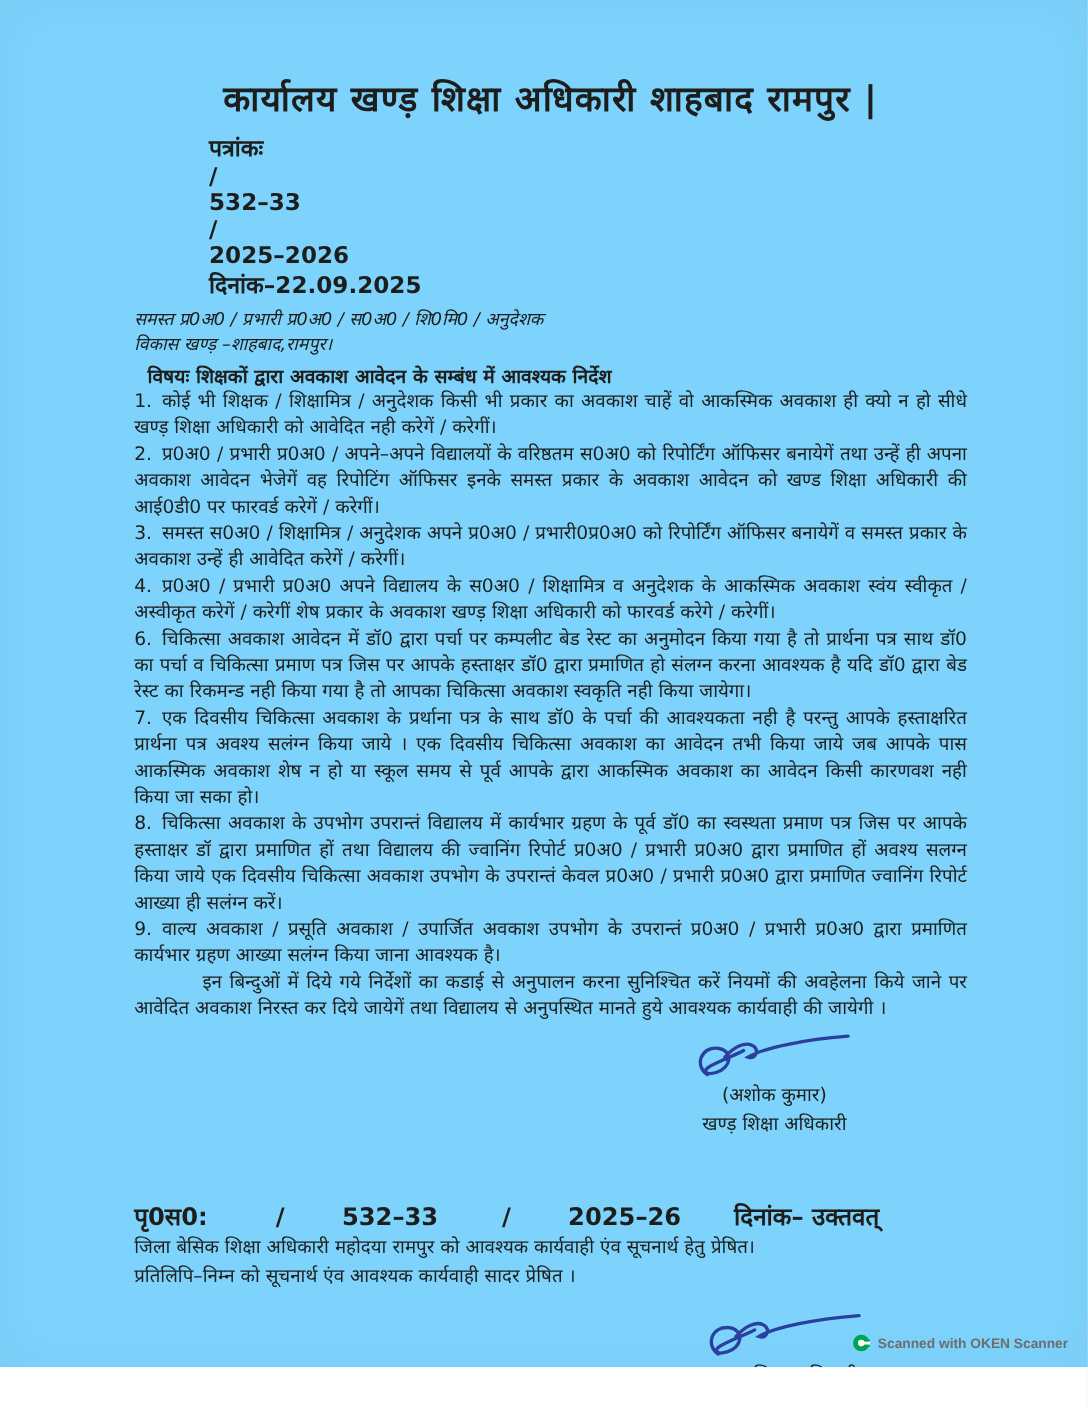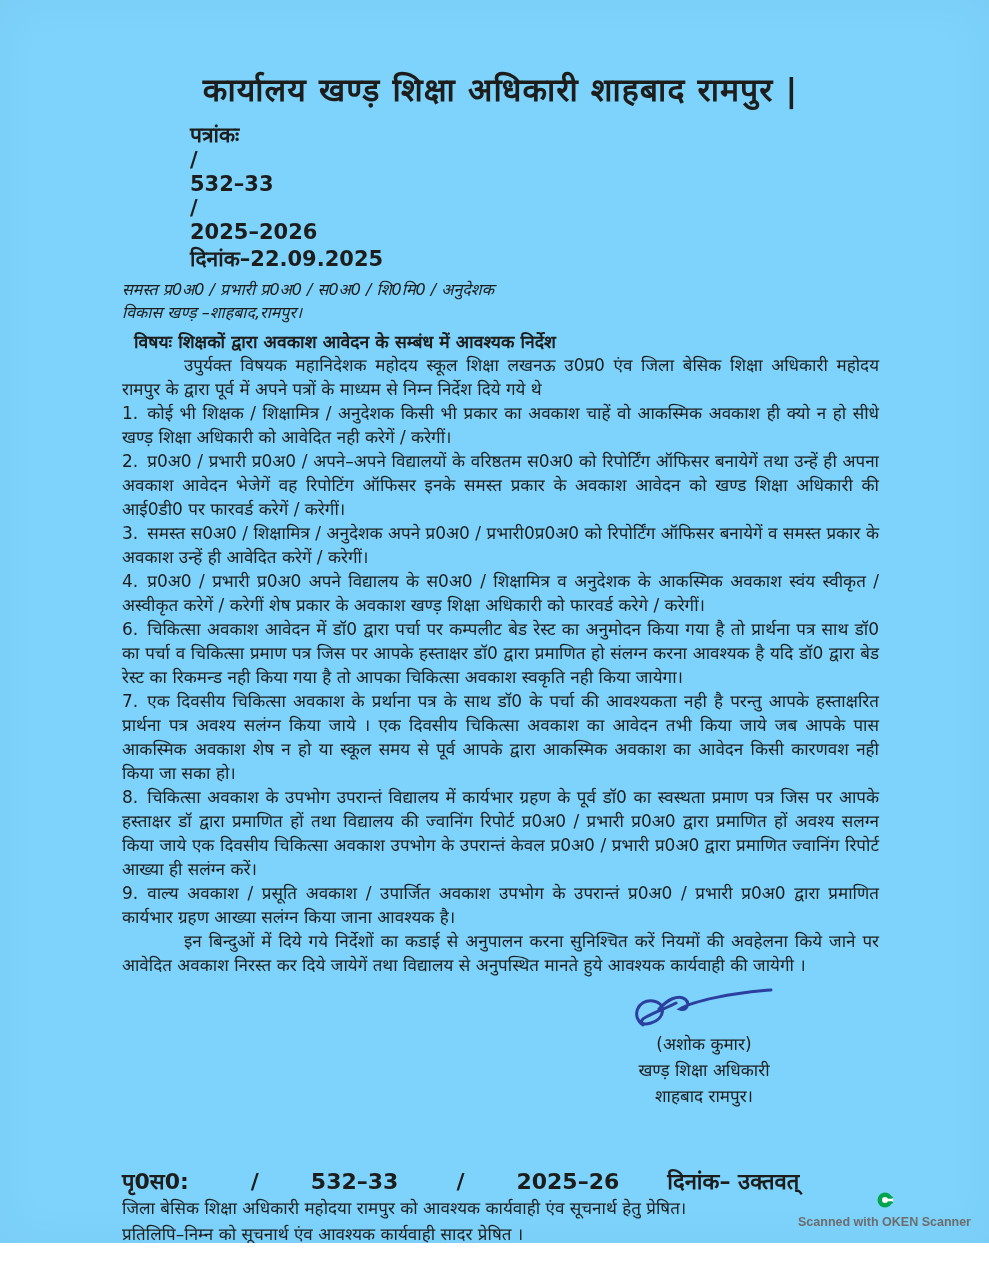--- a/index.html
+++ b/index.html
@@ -58,21 +58,21 @@
   }
   .footer-refline .fgap-a{margin-left:50px;}
   .footer-refline .fgap-b{margin-left:40px;}
   .footer-refline .fgap-c{margin-left:46px;}
   .footer-refline .fgap-d{margin-left:40px;}
   .footer-refline .fgap-e{margin-left:36px;}
   .scan-badge{
     position:absolute;right:18px;bottom:14px;
     display:flex;align-items:center;gap:7px;
     font-family:"Liberation Sans","DejaVu Sans",sans-serif;
-    font-size:12.5px;font-weight:600;color:#6d6d6d;flex-direction:column;
+    font-size:12.5px;font-weight:600;color:#6d6d6d;
   }
 </style>
 </head>
 <body>
 
 <div class="sheet">
   <div class="content">
 
     <div class="title">कार्यालय   खण्ड़ शिक्षा अधिकारी शाहबाद रामपुर  |</div>
 
@@ -83,40 +83,38 @@
       <span class="gap-c">/</span>
       <span class="gap-d">2025–2026</span>
       <span class="gap-e">दिनांक–22.09.2025</span>
     </div>
 
     <div class="addr first">समस्त प्र0अ0 / प्रभारी प्र0अ0 / स0अ0 / शि0मि0 / अनुदेशक</div>
     <div class="addr">विकास खण्ड़ –शाहबाद,रामपुर।</div>
 
     <div class="subject">विषयः शिक्षकों द्वारा अवकाश आवेदन के सम्बंध में आवश्यक निर्देश</div>
 
-    <p class="body-par indent">उपुर्यक्त विषयक महानिदेशक महोदय स्कूल शिक्षा लखनऊ उ0प्र0 एंव जिला बेसिक शिक्षा अधिकारी महोदय रामपुर के द्वारा पूर्व में अपने पत्रों के माध्यम से निम्न निर्देश दिये गये थे</p>
 
     <p class="body-par point"><span class="pnum">1.</span><span>कोई भी शिक्षक  / शिक्षामित्र  / अनुदेशक  किसी भी प्रकार का अवकाश चाहें वो आकस्मिक अवकाश ही क्यो न हो सीधे खण्ड़ शिक्षा अधिकारी को  आवेदित नही करेगें / करेगीं।</span></p>
     <p class="body-par point"><span class="pnum">2.</span><span>प्र0अ0 / प्रभारी प्र0अ0  / अपने–अपने विद्यालयों के वरिष्ठतम स0अ0 को रिपोर्टिंग ऑफिसर  बनायेगें तथा उन्हें ही अपना अवकाश आवेदन भेजेगें वह रिपोटिंग ऑफिसर इनके समस्त प्रकार के अवकाश आवेदन को खण्ड शिक्षा अधिकारी की आई0डी0 पर फारवर्ड करेगें / करेगीं।</span></p>
     <p class="body-par point"><span class="pnum">3.</span><span>समस्त स0अ0 / शिक्षामित्र / अनुदेशक अपने प्र0अ0 / प्रभारी0प्र0अ0 को रिपोर्टिंग ऑफिसर बनायेगें व समस्त प्रकार के अवकाश उन्हें ही आवेदित करेगें / करेगीं।</span></p>
     <p class="body-par point"><span class="pnum">4.</span><span>प्र0अ0 / प्रभारी प्र0अ0 अपने विद्यालय के स0अ0 / शिक्षामित्र व अनुदेशक के आकस्मिक अवकाश स्वंय स्वीकृत /  अस्वीकृत करेगें / करेगीं शेष प्रकार के अवकाश खण्ड़ शिक्षा अधिकारी को फारवर्ड करेगे / करेगीं।</span></p>
     <p class="body-par point"><span class="pnum">6.</span><span>चिकित्सा अवकाश आवेदन में   डॉ0 द्वारा पर्चा पर कम्पलीट बेड रेस्ट का अनुमोदन किया गया है तो प्रार्थना पत्र साथ डॉ0 का पर्चा व चिकित्सा प्रमाण पत्र जिस पर आपके हस्ताक्षर डॉ0 द्वारा प्रमाणित हो संलग्न करना आवश्यक है यदि डॉ0 द्वारा बेड रेस्ट का रिकमन्ड नही किया गया है तो आपका चिकित्सा अवकाश स्वकृति नही किया जायेगा।</span></p>
     <p class="body-par point"><span class="pnum">7.</span><span>एक दिवसीय चिकित्सा अवकाश के प्रर्थाना पत्र के साथ डॉ0 के पर्चा की आवश्यकता नही है परन्तु आपके हस्ताक्षरित प्रार्थना पत्र अवश्य सलंग्न किया जाये । एक दिवसीय चिकित्सा अवकाश का आवेदन तभी किया जाये जब आपके पास आकस्मिक अवकाश शेष न हो या स्कूल समय से पूर्व आपके द्वारा आकस्मिक अवकाश का आवेदन किसी कारणवश नही किया जा सका हो।</span></p>
     <p class="body-par point"><span class="pnum">8.</span><span>चिकित्सा अवकाश के उपभोग उपरान्तं विद्यालय में कार्यभार ग्रहण के पूर्व डॉ0 का स्वस्थता प्रमाण पत्र जिस पर आपके हस्ताक्षर डॉ द्वारा प्रमाणित हों तथा विद्यालय की ज्वानिंग रिपोर्ट प्र0अ0 / प्रभारी प्र0अ0 द्वारा प्रमाणित हों अवश्य सलग्न किया जाये एक दिवसीय चिकित्सा अवकाश उपभोग के उपरान्तं केवल प्र0अ0 / प्रभारी प्र0अ0 द्वारा प्रमाणित ज्वानिंग रिपोर्ट आख्या ही सलंग्न करें।</span></p>
     <p class="body-par point"><span class="pnum">9.</span><span>वाल्य अवकाश  / प्रसूति अवकाश  / उपार्जित अवकाश उपभोग के उपरान्तं प्र0अ0 / प्रभारी प्र0अ0 द्वारा प्रमाणित कार्यभार ग्रहण आख्या सलंग्न किया जाना आवश्यक है।</span></p>
 
     <p class="body-par indent">इन बिन्दुओं में दिये गये निर्देशों का कडाई से अनुपालन करना सुनिश्चित करें नियमों की अवहेलना किये जाने पर आवेदित अवकाश निरस्त कर दिये जायेगें तथा विद्यालय से अनुपस्थित मानते हुये आवश्यक कार्यवाही की जायेगी  ।</p>
 
     <div class="sig-block sig1">
       <svg class="sig-ink" width="150" height="52" viewBox="0 0 150 52">
         <path d="M14 44 C 2 36, 8 18, 24 20 C 38 22, 36 38, 22 42 C 12 45, 9 40, 17 36 C 28 30, 40 26, 47 22 M 30 28 C 38 19, 49 13, 56 18 C 62 23, 57 30, 51 28 C 64 20, 102 12, 142 9" stroke="#2a3f9e" stroke-width="3" fill="none" stroke-linecap="round"></path>
       </svg>
       <div>(अशोक कुमार)</div>
       <div>खण्ड़ शिक्षा अधिकारी</div>
-      <div>शाहबाद रामपुर।</div>
     </div>
 
     <div class="footer">
       <div class="footer-refline">
         <span>पृ0स0:</span>
         <span class="fgap-a">/</span>
         <span class="fgap-b">532–33</span>
         <span class="fgap-c">/</span>
         <span class="fgap-d">2025–26</span>
         <span class="fgap-e">दिनांक– उक्तवत्</span>

